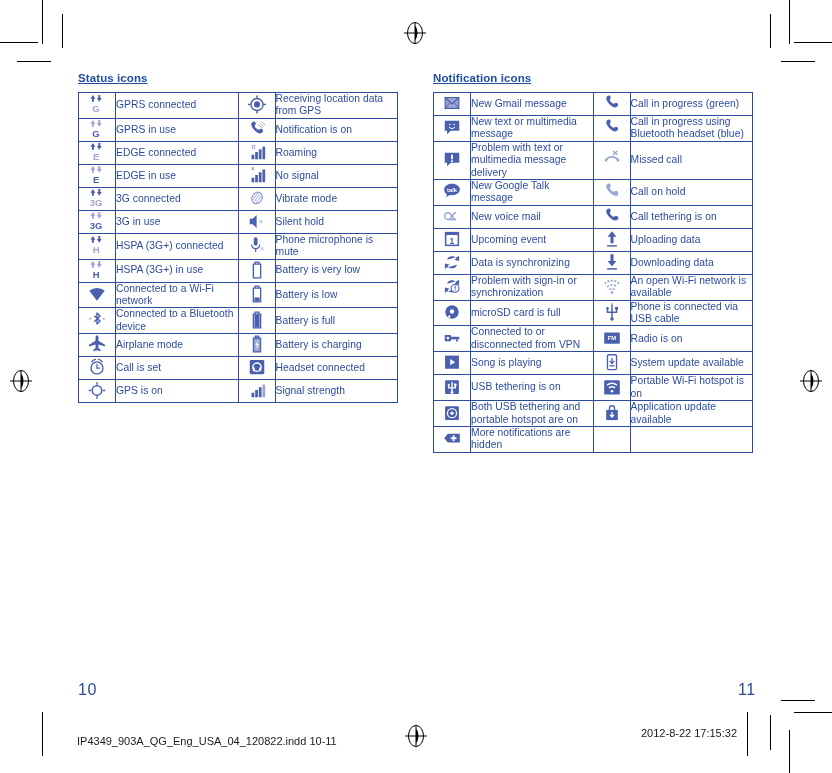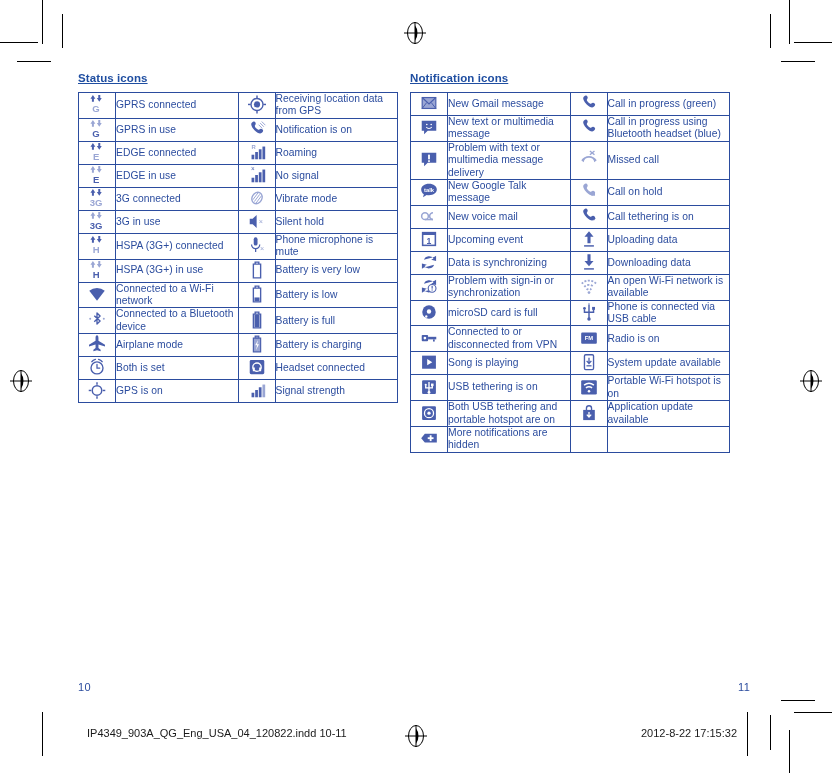--- a/index.html
+++ b/index.html
@@ -25,21 +25,21 @@
 
   
   .page {
     position: absolute;
     left: 0; top: 0;
     width: 832px; height: 773px; padding-left: 16px;
   }
 
   .panel { position: absolute; }
   #panel-status       { left: 78px;  top: 72px; width: 320px; }
-  #panel-notification { left: 410px; top: 72px; width: 320px; }
+  #panel-notification { left: 433px; top: 72px; width: 320px; }
 
   .panel-title {
     font-size: 11.5px;
     font-weight: bold;
     color: #1f4ea1;
     text-decoration: underline;
     letter-spacing: .1px;
     margin: 0 0 7px 0;
     line-height: 13px;
   }
@@ -73,38 +73,38 @@
     width: 24px;
     height: 22px;
     line-height: 22px;
     vertical-align: middle;
   }
   .glyph svg { display: block; margin: 0 auto; }
 
   
   .pagenum {
     position: absolute;
-    font-size: 11px;
+    font-size: 16px;
     color: #2b4c9e;
     font-weight: normal;
     letter-spacing: .5px;
     text-align: center;
   }
   #page-left  { left: 78px;  top: 681px; }
   #page-right { left: 738px; top: 681px; }
 
   .slugline {
     position: absolute;
     font-size: 11px;
     color: #1a1a1a;
     font-family: "Liberation Sans", sans-serif;
     white-space: nowrap;
     top: 727px;
   }
-  #slug-file { left: 87px; }
+  #slug-file { left: 77px; margin-top: 8px; }
   #slug-date { left: 641px; }
 
   .reg-mid {
     position: absolute;
     left: 405px;
     top: 725px;
     width: 22px;
     height: 22px;
   }
 </style>
@@ -313,21 +313,21 @@
                 </svg></span></td>
             <td class="lb">Battery is charging</td>
           </tr>
           <tr>
             <td class="ic"><span class="glyph"><svg width="22" height="20" viewBox="0 0 24 22">
                   <circle cx="12" cy="12" r="6.6" fill="none" stroke="#4a5fad" stroke-width="1.5"></circle>
                   <path d="M12 8.2 v4 h3" fill="none" stroke="#4a5fad" stroke-width="1.4" stroke-linecap="round"></path>
                   <path d="M6.4 5.2 A6 6 0 0 1 10.2 2.6" fill="none" stroke="#4a5fad" stroke-width="1.6" stroke-linecap="round"></path>
                   <path d="M17.6 5.2 A6 6 0 0 0 13.8 2.6" fill="none" stroke="#4a5fad" stroke-width="1.6" stroke-linecap="round"></path>
                 </svg></span></td>
-            <td class="lb">Both is set</td>
+            <td class="lb">Call is set</td>
             <td class="ic"><span class="glyph"><svg width="22" height="20" viewBox="0 0 24 22">
                   <rect x="4" y="3.4" width="16" height="15.6" rx="1.6" fill="#4a5fad"></rect>
                   <circle cx="12" cy="11.2" r="4.6" fill="none" stroke="#fff" stroke-width="1.5"></circle>
                   <path d="M7.4 11.6 h2.2 v4.2 h-2.2 Z M14.4 11.6 h2.2 v4.2 h-2.2 Z" fill="#fff"></path>
                 </svg></span></td>
             <td class="lb">Headset connected</td>
           </tr>
           <tr>
             <td class="ic"><span class="glyph"><svg width="22" height="20" viewBox="0 0 24 22">
                   <circle cx="12" cy="11.5" r="5.2" fill="none" stroke="#4a5fad" stroke-width="1.6"></circle>

